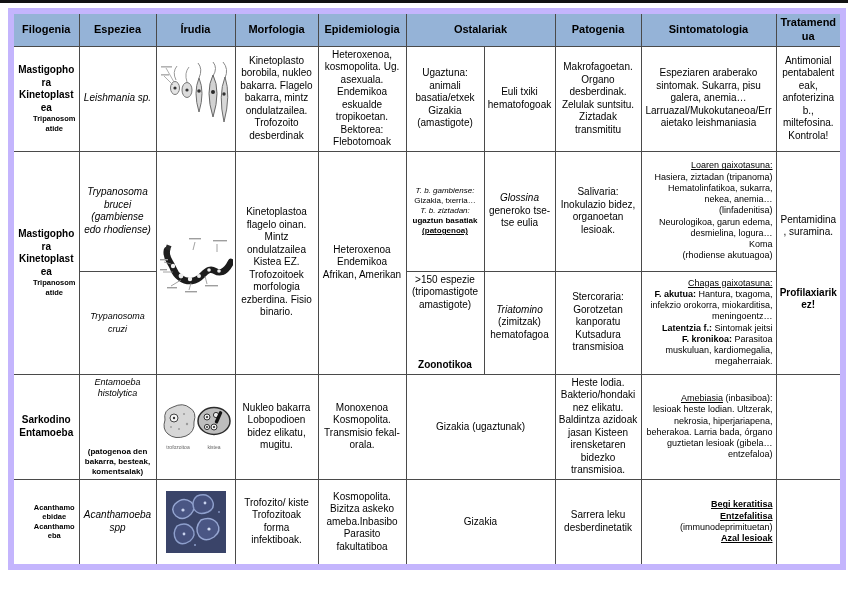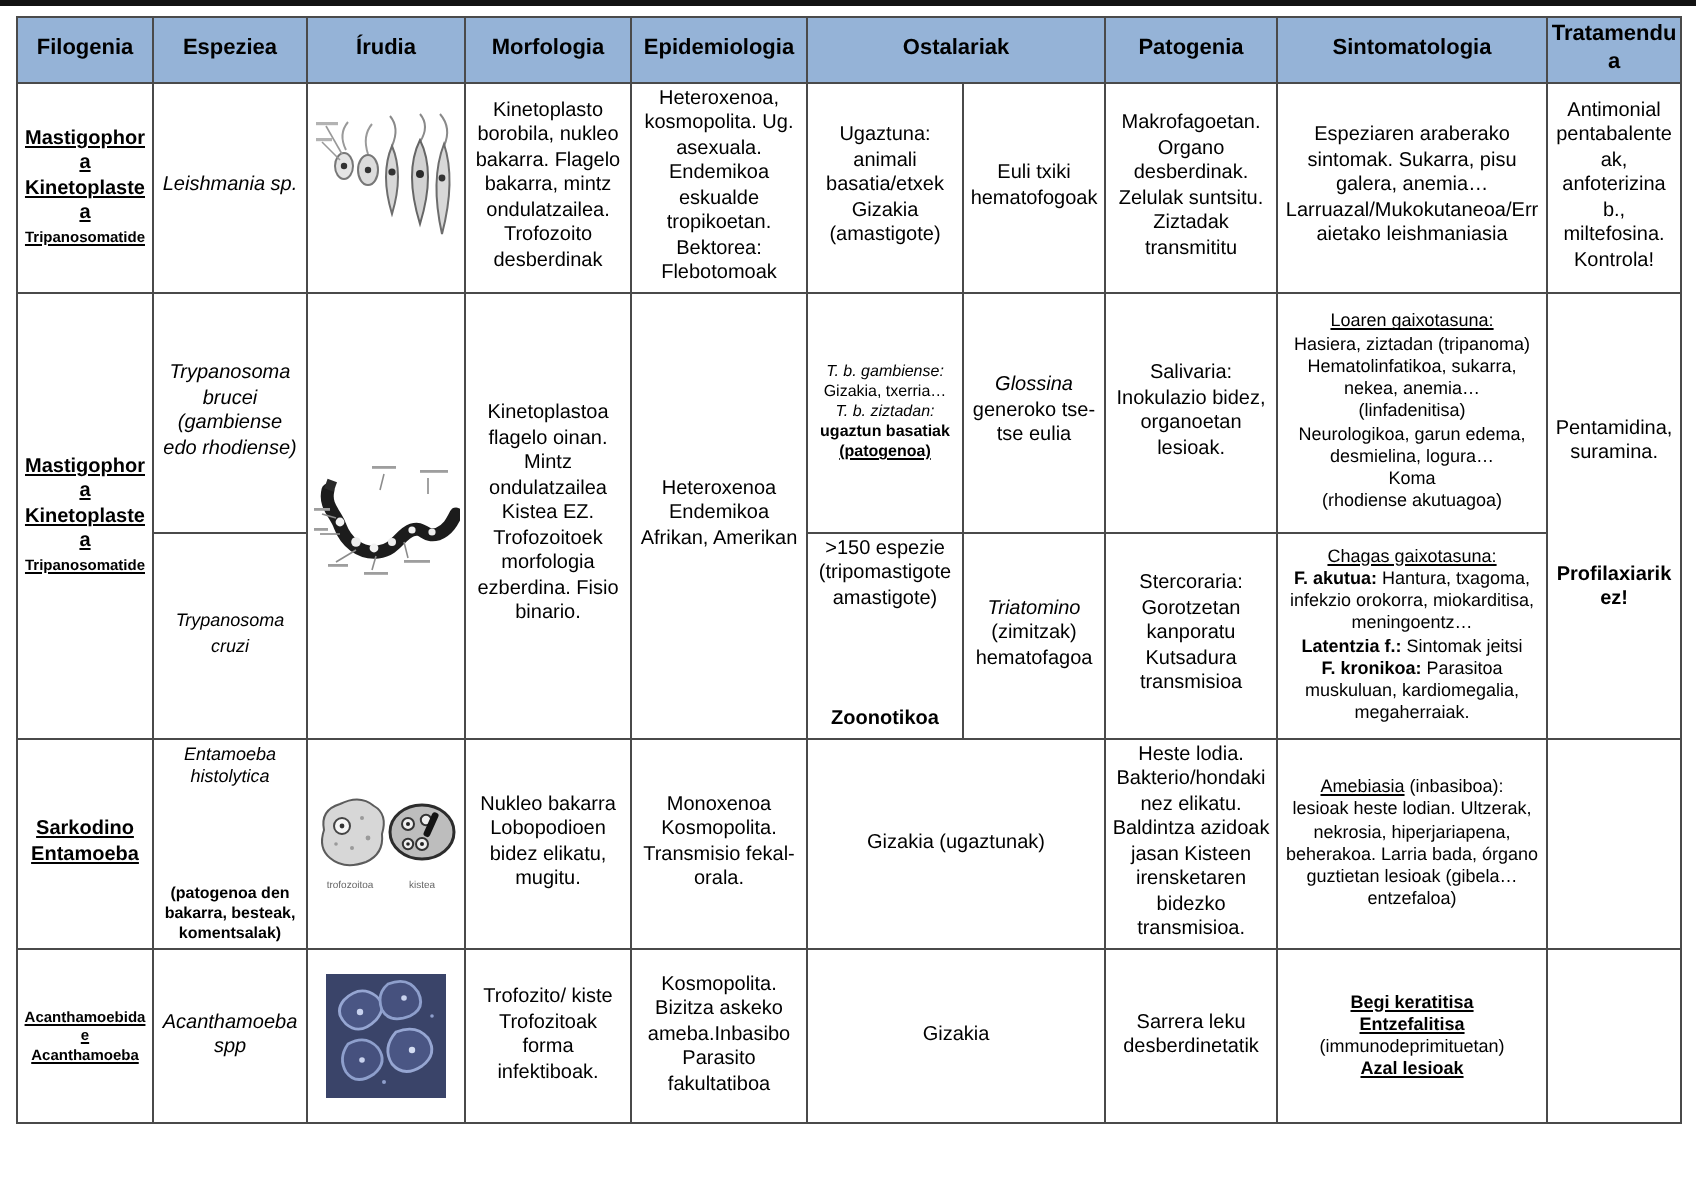--- a/index.html
+++ b/index.html
@@ -4,38 +4,38 @@
 <style>
   html,body{margin:0;padding:0;}
   body{
     width:848px;height:599px;background:#ffffff;position:relative;
     font-family:"Liberation Sans", sans-serif;color:#000;
   }
   .topbar{position:absolute;left:0;top:0;width:848px;height:3px;background:#121212;}
   table{
     position:absolute;left:8px;top:8px;width:832px;
     border-collapse:collapse;table-layout:fixed;
-    border:1px solid #c4b5fd;
+    border:6px solid #c4b5fd;
   }
   td,th{
     border:1px solid #4a4a4a;
     padding:2px 3px;
     text-align:center;vertical-align:middle;
     font-size:10px;line-height:1.25;
     overflow:hidden;word-wrap:break-word;
   }
   th{background:#95b3d7;font-size:11px;font-weight:bold;padding:2px 1px;}
   .u{text-decoration:underline;}
   .b{font-weight:bold;margin-top:48px;}
   .i{font-style:italic;}
-  .left{text-align:center;}
+  .left{text-align:right;}
   .sm{font-size:8px;}
-  .xs{font-size:7.5px;}
+  .xs{font-size:7.5px;margin-left:16px;}
   .s9{font-size:9px;}
-  .filo{font-weight:bold;text-decoration:underline;}
+  .filo{font-weight:bold;}
   .imgcell{padding:0;}
   svg{display:block;margin:0 auto;}
   .sintbody div{margin:0;}
 </style>
 </head>
 <body>
 
 <div class="topbar"></div>
 
 <table>

